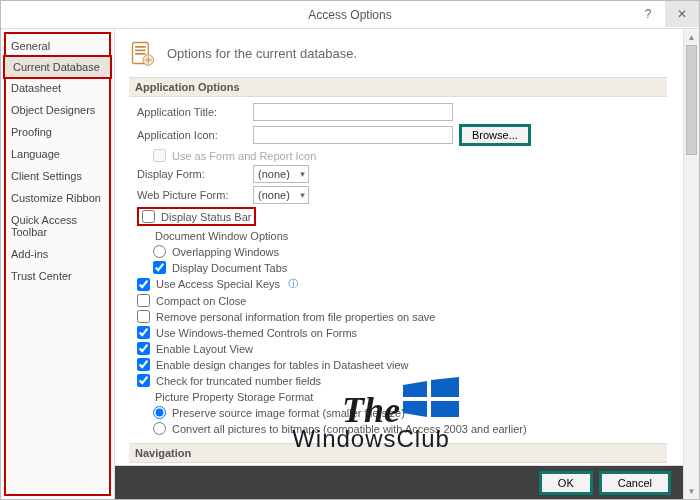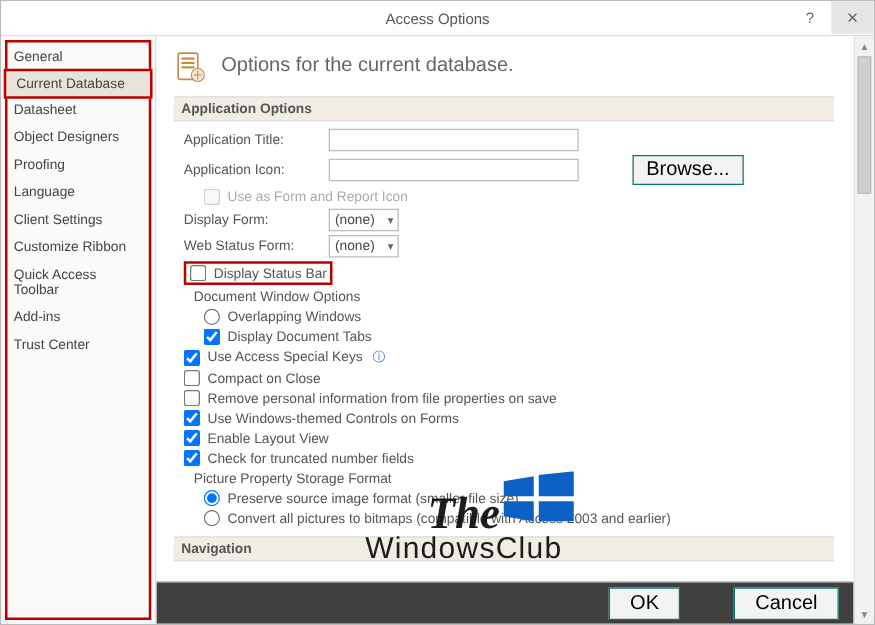--- a/index.html
+++ b/index.html
@@ -4,43 +4,43 @@
 <style>
 * { box-sizing: border-box; margin: 0; padding: 0; }
 body { font-family: "Segoe UI", Tahoma, sans-serif; font-size: 11px; background: #fff; color: #444; }
 .window { width: 700px; height: 500px; border: 1px solid #bbb; background: #fff; display: flex; flex-direction: column; position: relative; }
 .titlebar { height: 28px; background: #fff; border-bottom: 1px solid #ddd; display: flex; align-items: center; justify-content: center; position: relative; }
 .titlebar .title { font-size: 12px; color: #555; }
 .titlebar .controls { position: absolute; right: 0; top: 0; display: flex; }
 .titlebar .ctl { width: 34px; height: 26px; display: flex; align-items: center; justify-content: center; font-size: 12px; color: #666; cursor: pointer; }
 .titlebar .ctl.close { background: #e6e6e6; }
 .body { flex: 1; display: flex; overflow: hidden; }
-.sidebar { width: 124px; border-right: 1px solid #ddd; background: #fafafa; padding: 6px 0; position: relative; }
+.sidebar { width: 114px; border-right: 1px solid #ddd; background: #fafafa; padding: 6px 0; position: relative; }
 .side-item { padding: 5px 10px; color: #444; cursor: pointer; font-size: 11px; }
 .side-item.active { background: #e9e4db; border: 2px solid #b00; margin: -2px 2px; padding: 4px 8px; position: relative; z-index: 2; }
 .sidebar-outline { position: absolute; inset: 3px; border: 2px solid #b00; pointer-events: none; }
 .main { flex: 1; display: flex; flex-direction: column; overflow: hidden; }
 .main-scroll { flex: 1; overflow-y: auto; padding: 10px 16px 10px 14px; }
 .header { display: flex; align-items: center; gap: 10px; margin-bottom: 10px; }
 .header .bigicon { width: 28px; height: 28px; }
-.header .desc { color: #666; font-size: 16px; }
+.header .desc { color: #666; font-size: 13px; }
 .section-title { background: #f1ece4; color: #555; font-weight: 600; font-size: 11px; padding: 3px 6px; border-top: 1px solid #ddd; border-bottom: 1px solid #ddd; margin: 8px 0 6px 0; }
 .row { display: flex; align-items: center; margin: 3px 0 3px 8px; gap: 6px; }
 .row.indent { margin-left: 24px; }
 .lbl { color: #555; min-width: 110px; }
 input[type=text] { border: 1px solid #bbb; height: 18px; padding: 1px 3px; background: #fff; font-size: 11px; }
 .txt-wide { width: 200px; }
-.btn { border: 1px solid #0f766e; background: #f3f3f3; padding: 2px 10px; font-size: 16px; cursor: pointer; margin-left: 37px; }
+.btn { border: 3px solid #0f766e; background: #f3f3f3; padding: 2px 10px; font-size: 11px; cursor: pointer; }
 .sel { border: 1px solid #bbb; height: 18px; padding: 0 18px 0 4px; background: #fff; position: relative; min-width: 55px; display: inline-flex; align-items: center; }
 .sel::after { content: "▾"; position: absolute; right: 3px; color: #666; font-size: 9px; }
 .chk, .rad { display: flex; align-items: center; gap: 6px; color: #555; }
 .chk input, .rad input { margin: 0; }
 .muted { color: #aaa; align-items: flex-end; }
 .redbox { border: 2px solid #b00; padding: 1px 3px; display: inline-flex; }
-.subhead { color: #555; font-size: 11px; margin: 4px 0 2px 16px; }
+.subhead { color: #555; font-size: 11px; margin: 4px 0 2px 26px; }
 .info { color: #2f72c4; font-size: 10px; margin-left: 2px; }
 .footer { height: 34px; border-top: 1px solid #ddd; display: flex; align-items: center; justify-content: flex-end; gap: 6px; padding: 0 12px; background: #404040; }
 .footer .btn { padding: 3px 16px; }
 .scrollbar { width: 16px; background: #f1f1f1; border-left: 1px solid #e0e0e0; display: flex; flex-direction: column; align-items: center; }
 .sb-btn { height: 16px; width: 100%; display: flex; align-items: center; justify-content: center; color: #888; font-size: 8px; cursor: pointer; }
 .sb-track { flex: 1; width: 100%; position: relative; }
 .sb-thumb { position: absolute; top: 0; height: 110px; left: 2px; right: 2px; background: #cfcfcf; border: 1px solid #bcbcbc; }
 .right { display: flex; flex: 1; overflow: hidden; }
 .watermark { position: absolute; left: 180px; bottom: 46px; width: 380px; pointer-events: none; opacity: .95; }
 .watermark .t1 { font-family: Georgia, serif; font-size: 36px; color: #111; font-style: italic; font-weight: 600; text-align: center; }
@@ -109,21 +109,21 @@
                 <span>Use as Form and Report Icon</span>
               </label>
             </div>
           <div class="row">
               <span class="lbl">Display Form:</span>
               <span class="sel">
                 <span>(none)</span>
               </span>
             </div>
           <div class="row">
-              <span class="lbl">Web Status Form:</span>
+              <span class="lbl">Web Picture Form:</span>
               <span class="sel">
                 <span>(none)</span>
               </span>
             </div>
 
           <div class="row">
               <span class="redbox">
                 <label class="chk">
                   <input type="checkbox" style="">
                   <span>Display Status Bar</span>
@@ -167,20 +167,26 @@
           <div class="row">
               <label class="chk">
                 <input type="checkbox" checked="" style="">
                 <span>Use Windows-themed Controls on Forms</span>
               </label>
             </div>
           <div class="row">
               <label class="chk">
                 <input type="checkbox" checked="" style="">
                 <span>Enable Layout View</span>
+              </label>
+            </div>
+          <div class="row">
+              <label class="chk">
+                <input type="checkbox" checked="" style="">
+                <span>Enable design changes for tables in Datasheet view</span>
               </label>
             </div>
           <div class="row">
               <label class="chk">
                 <input type="checkbox" checked="" style="">
                 <span>Check for truncated number fields</span>
               </label>
             </div>
 
           <div class="subhead">Picture Property Storage Format</div>

